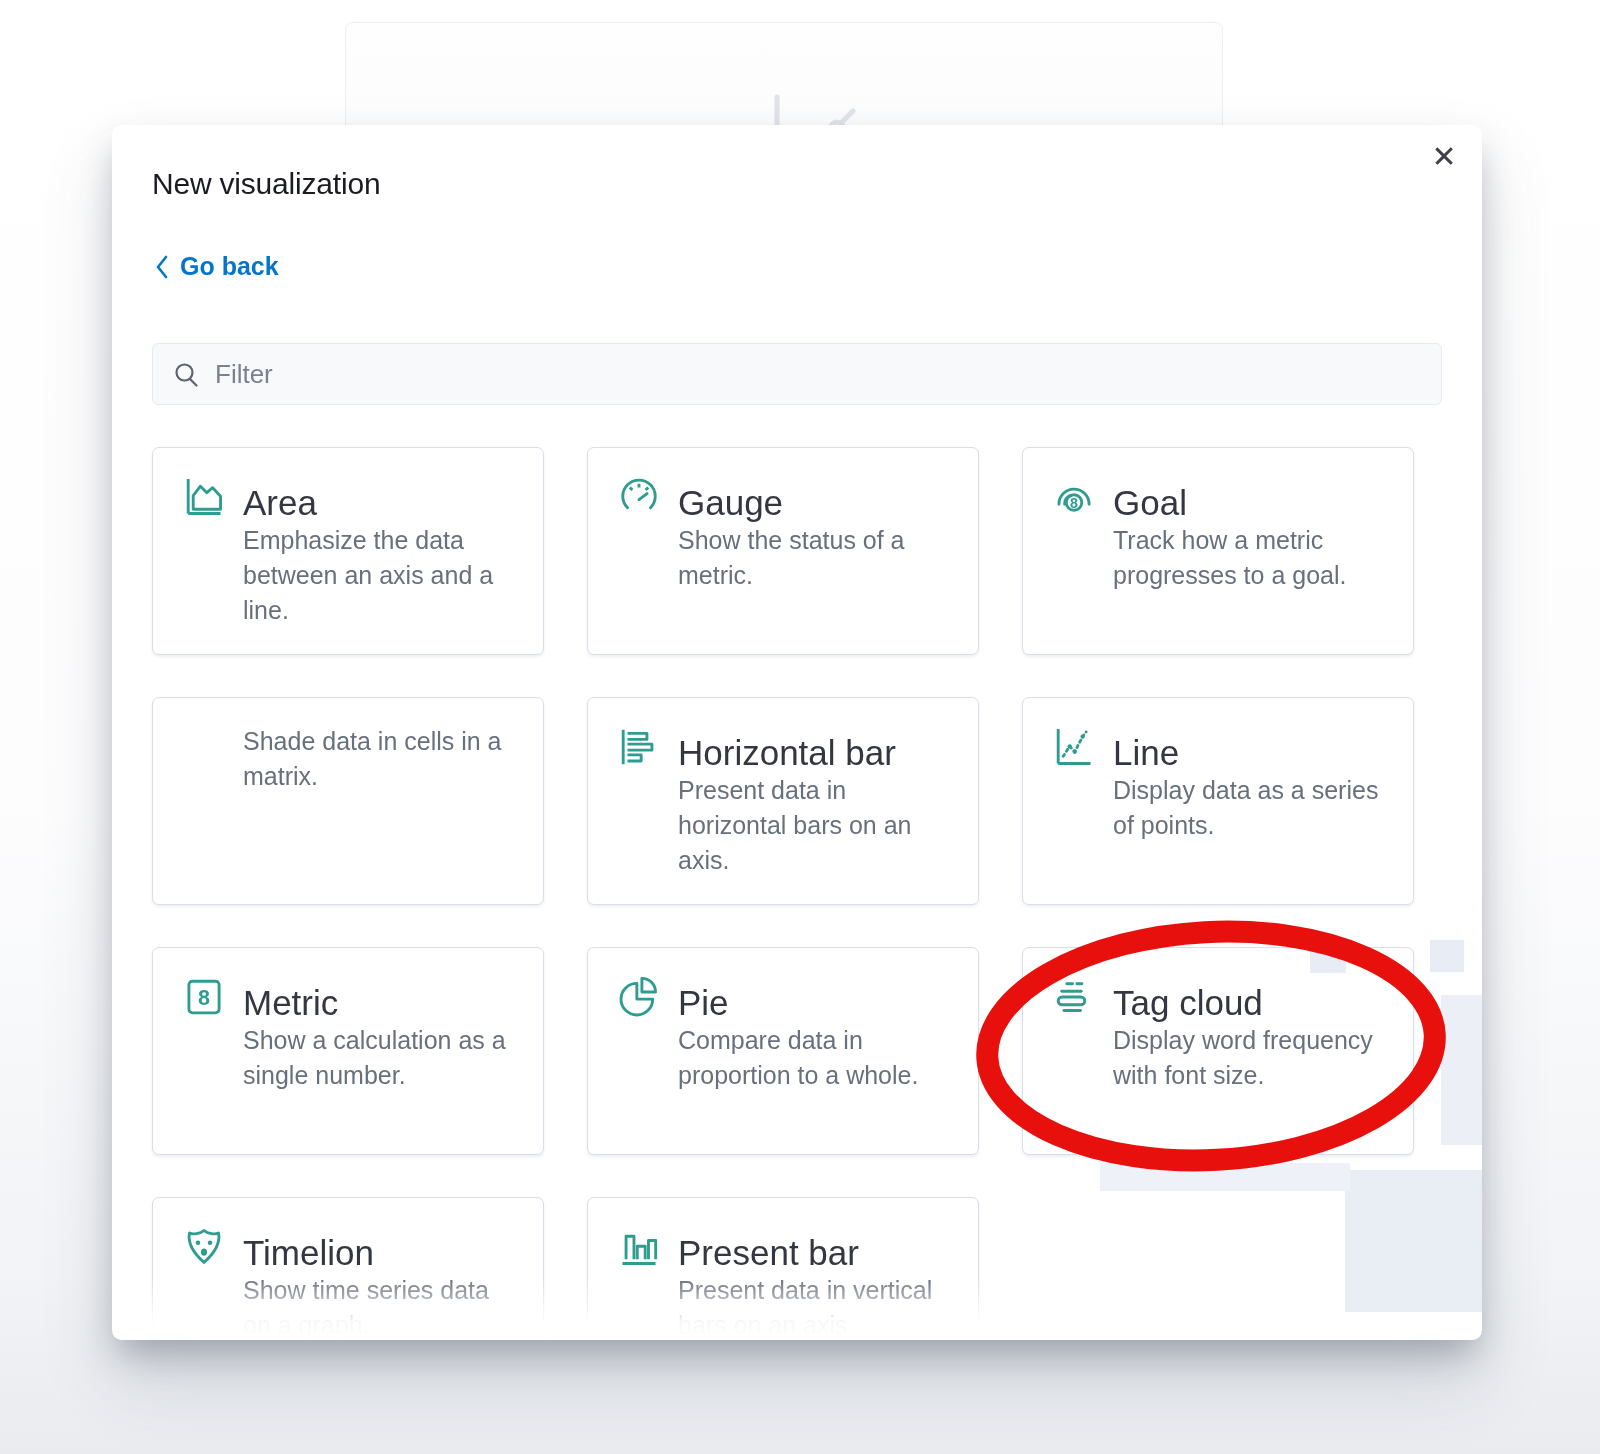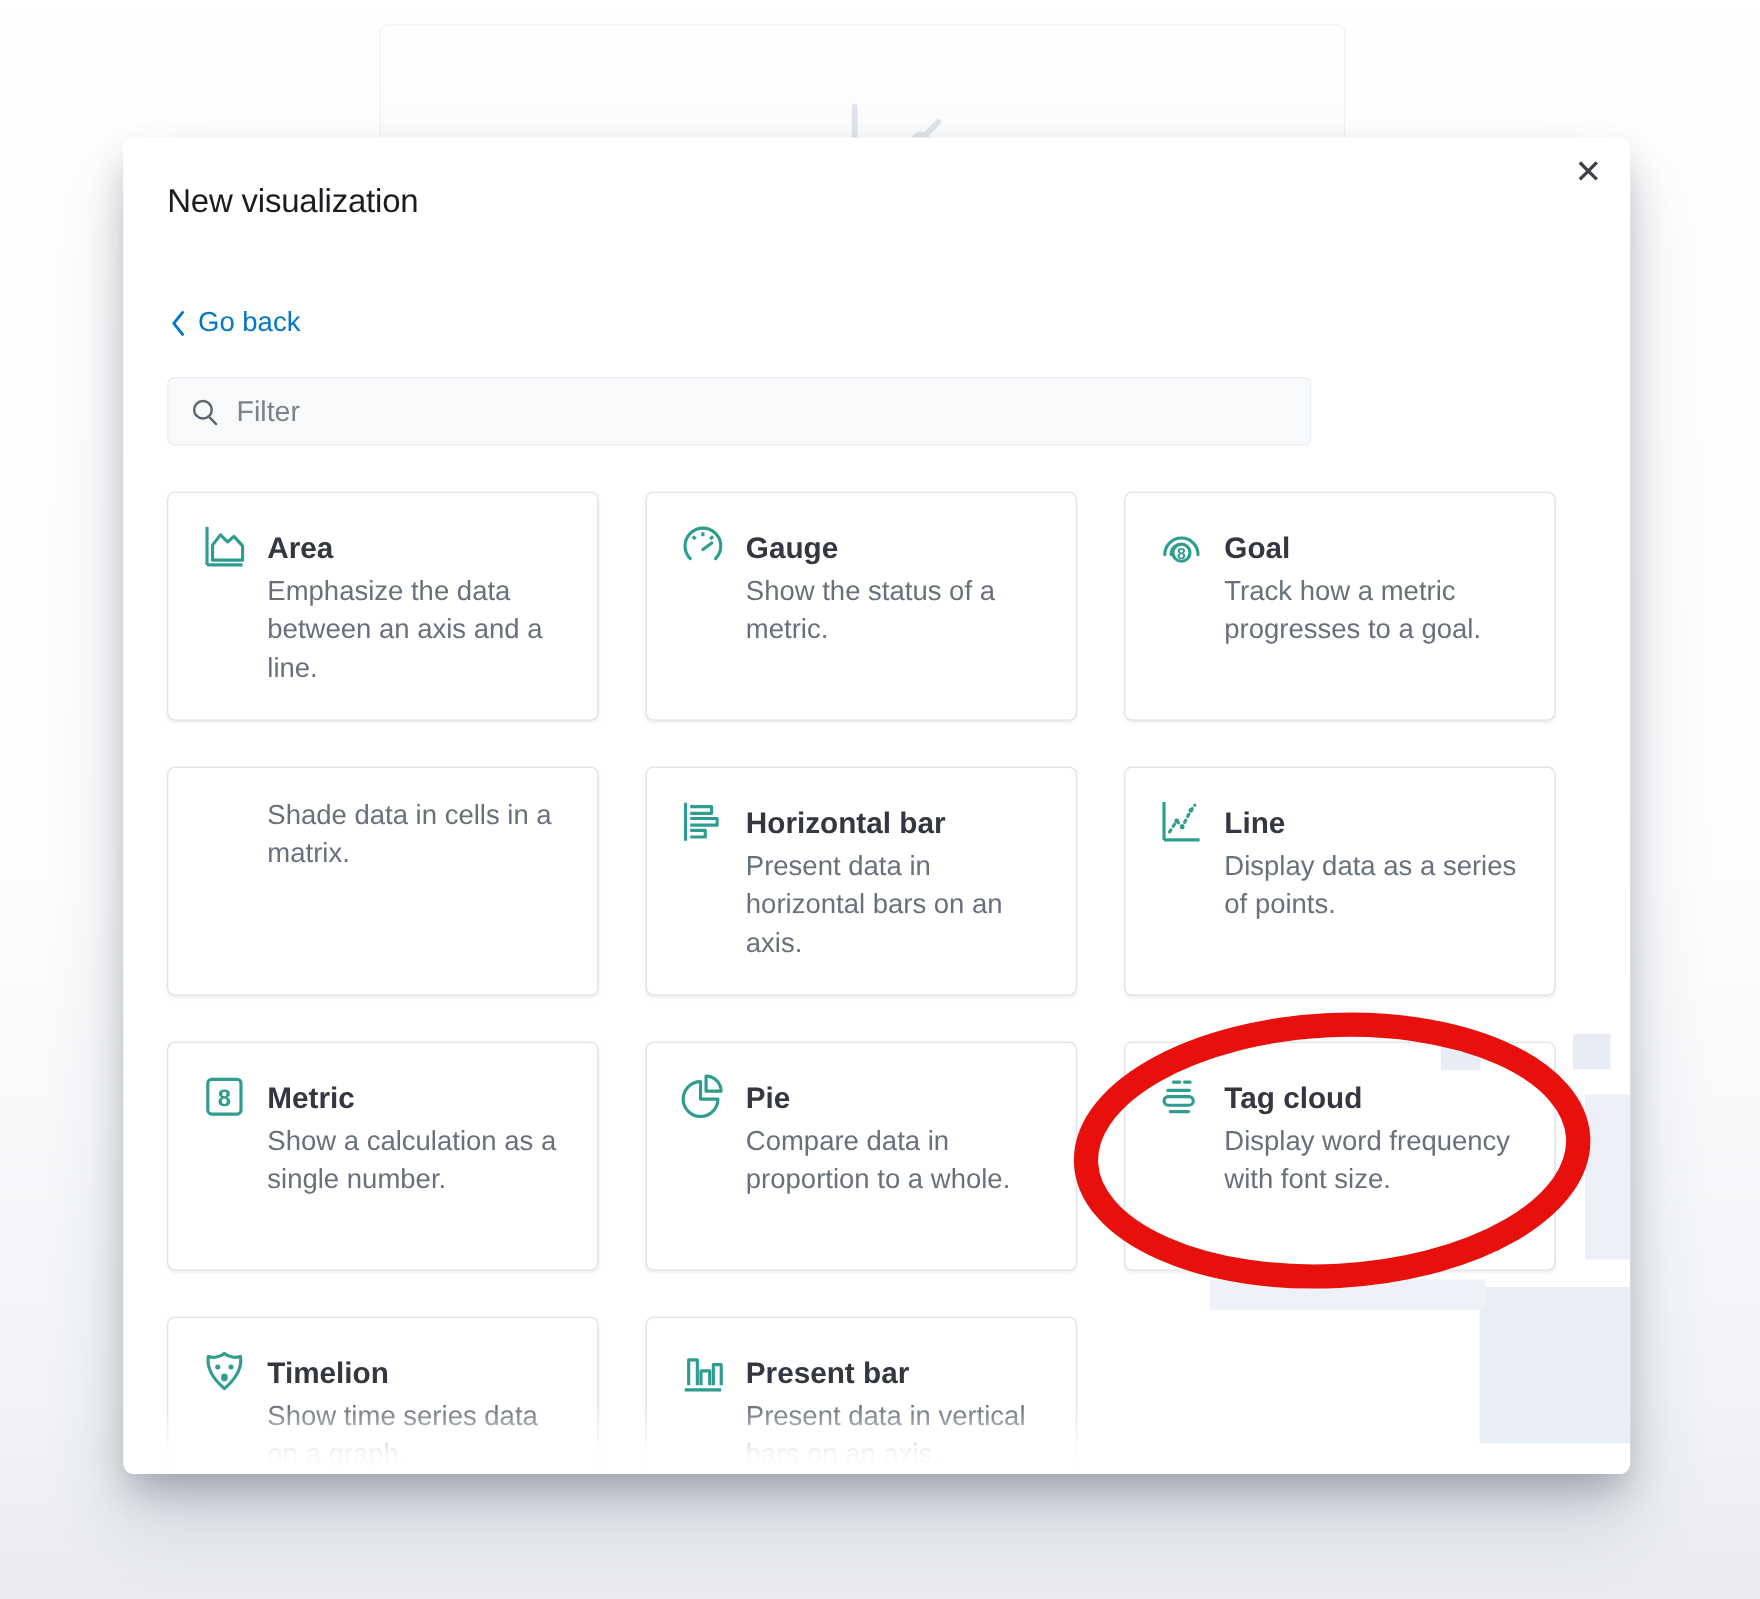--- a/index.html
+++ b/index.html
@@ -40,26 +40,26 @@
   .modal-title{
     position:absolute;left:40px;top:42px;
     font-size:30px;font-weight:400;color:#1a1c21;letter-spacing:-.2px;
   }
   .close-btn{
     position:absolute;top:10px;right:16px;width:44px;height:44px;
     border:none;background:transparent;cursor:pointer;
     font-size:30px;line-height:44px;color:#3c4049;font-family:inherit;
   }
   .go-back{
-    position:absolute;left:42px;top:154px;
+    position:absolute;left:42px;top:127px;
     display:flex;align-items:center;gap:11px;
-    font-size:25px;font-weight:400;color:var(--link);text-decoration:none;cursor:pointer;
+    font-size:25px;font-weight:700;color:var(--link);text-decoration:none;cursor:pointer;
   }
   .filter-box{
-    position:absolute;left:40px;top:218px;width:1040px;height:62px;
+    position:absolute;left:40px;top:218px;width:1290px;height:62px;
     background:#f8f9fb;border:1px solid #e6eaf2;border-radius:6px;
     display:flex;align-items:center;padding:0 20px;gap:15px;
   }
   .filter-box input{
     flex:1;border:none;background:transparent;outline:none;
     font-size:26px;color:#343741;font-family:inherit;
   }
   .filter-box input::placeholder{color:#7b828e;}
   
   .frag{position:absolute;z-index:0;}
@@ -73,21 +73,21 @@
     background:#fff;border:1px solid var(--card-border);border-radius:7px;
     padding:26px 28px;cursor:pointer;
     box-shadow:0 2px 3px rgba(153,165,185,.18);
   }
   .card-head{display:flex;align-items:flex-start;gap:16px;}
   .card-head .icon{width:46px;height:46px;flex:0 0 46px;}
   .icon svg{width:46px;height:46px;display:block;}
   .icon svg *{stroke:var(--teal);stroke-width:2;fill:none;}
   .icon svg .fillel{fill:var(--teal);stroke:none;}
   .icon svg text{fill:var(--teal);stroke:none;font-family:"Liberation Sans",sans-serif;font-weight:bold;}
-  .card-title{font-size:27px;font-weight:700;color:var(--title);margin-top:9px;}
+  .card-title{font-size:35px;font-weight:400;color:var(--title);margin-top:9px;}
   .card-desc{
     margin:0 0 0 62px;font-size:25px;line-height:35px;color:var(--desc);
     max-width:280px;
   }
   
   .annotation{position:absolute;left:968px;top:912px;z-index:6;pointer-events:none;}
 </style>
 </head>
 <body>
 

